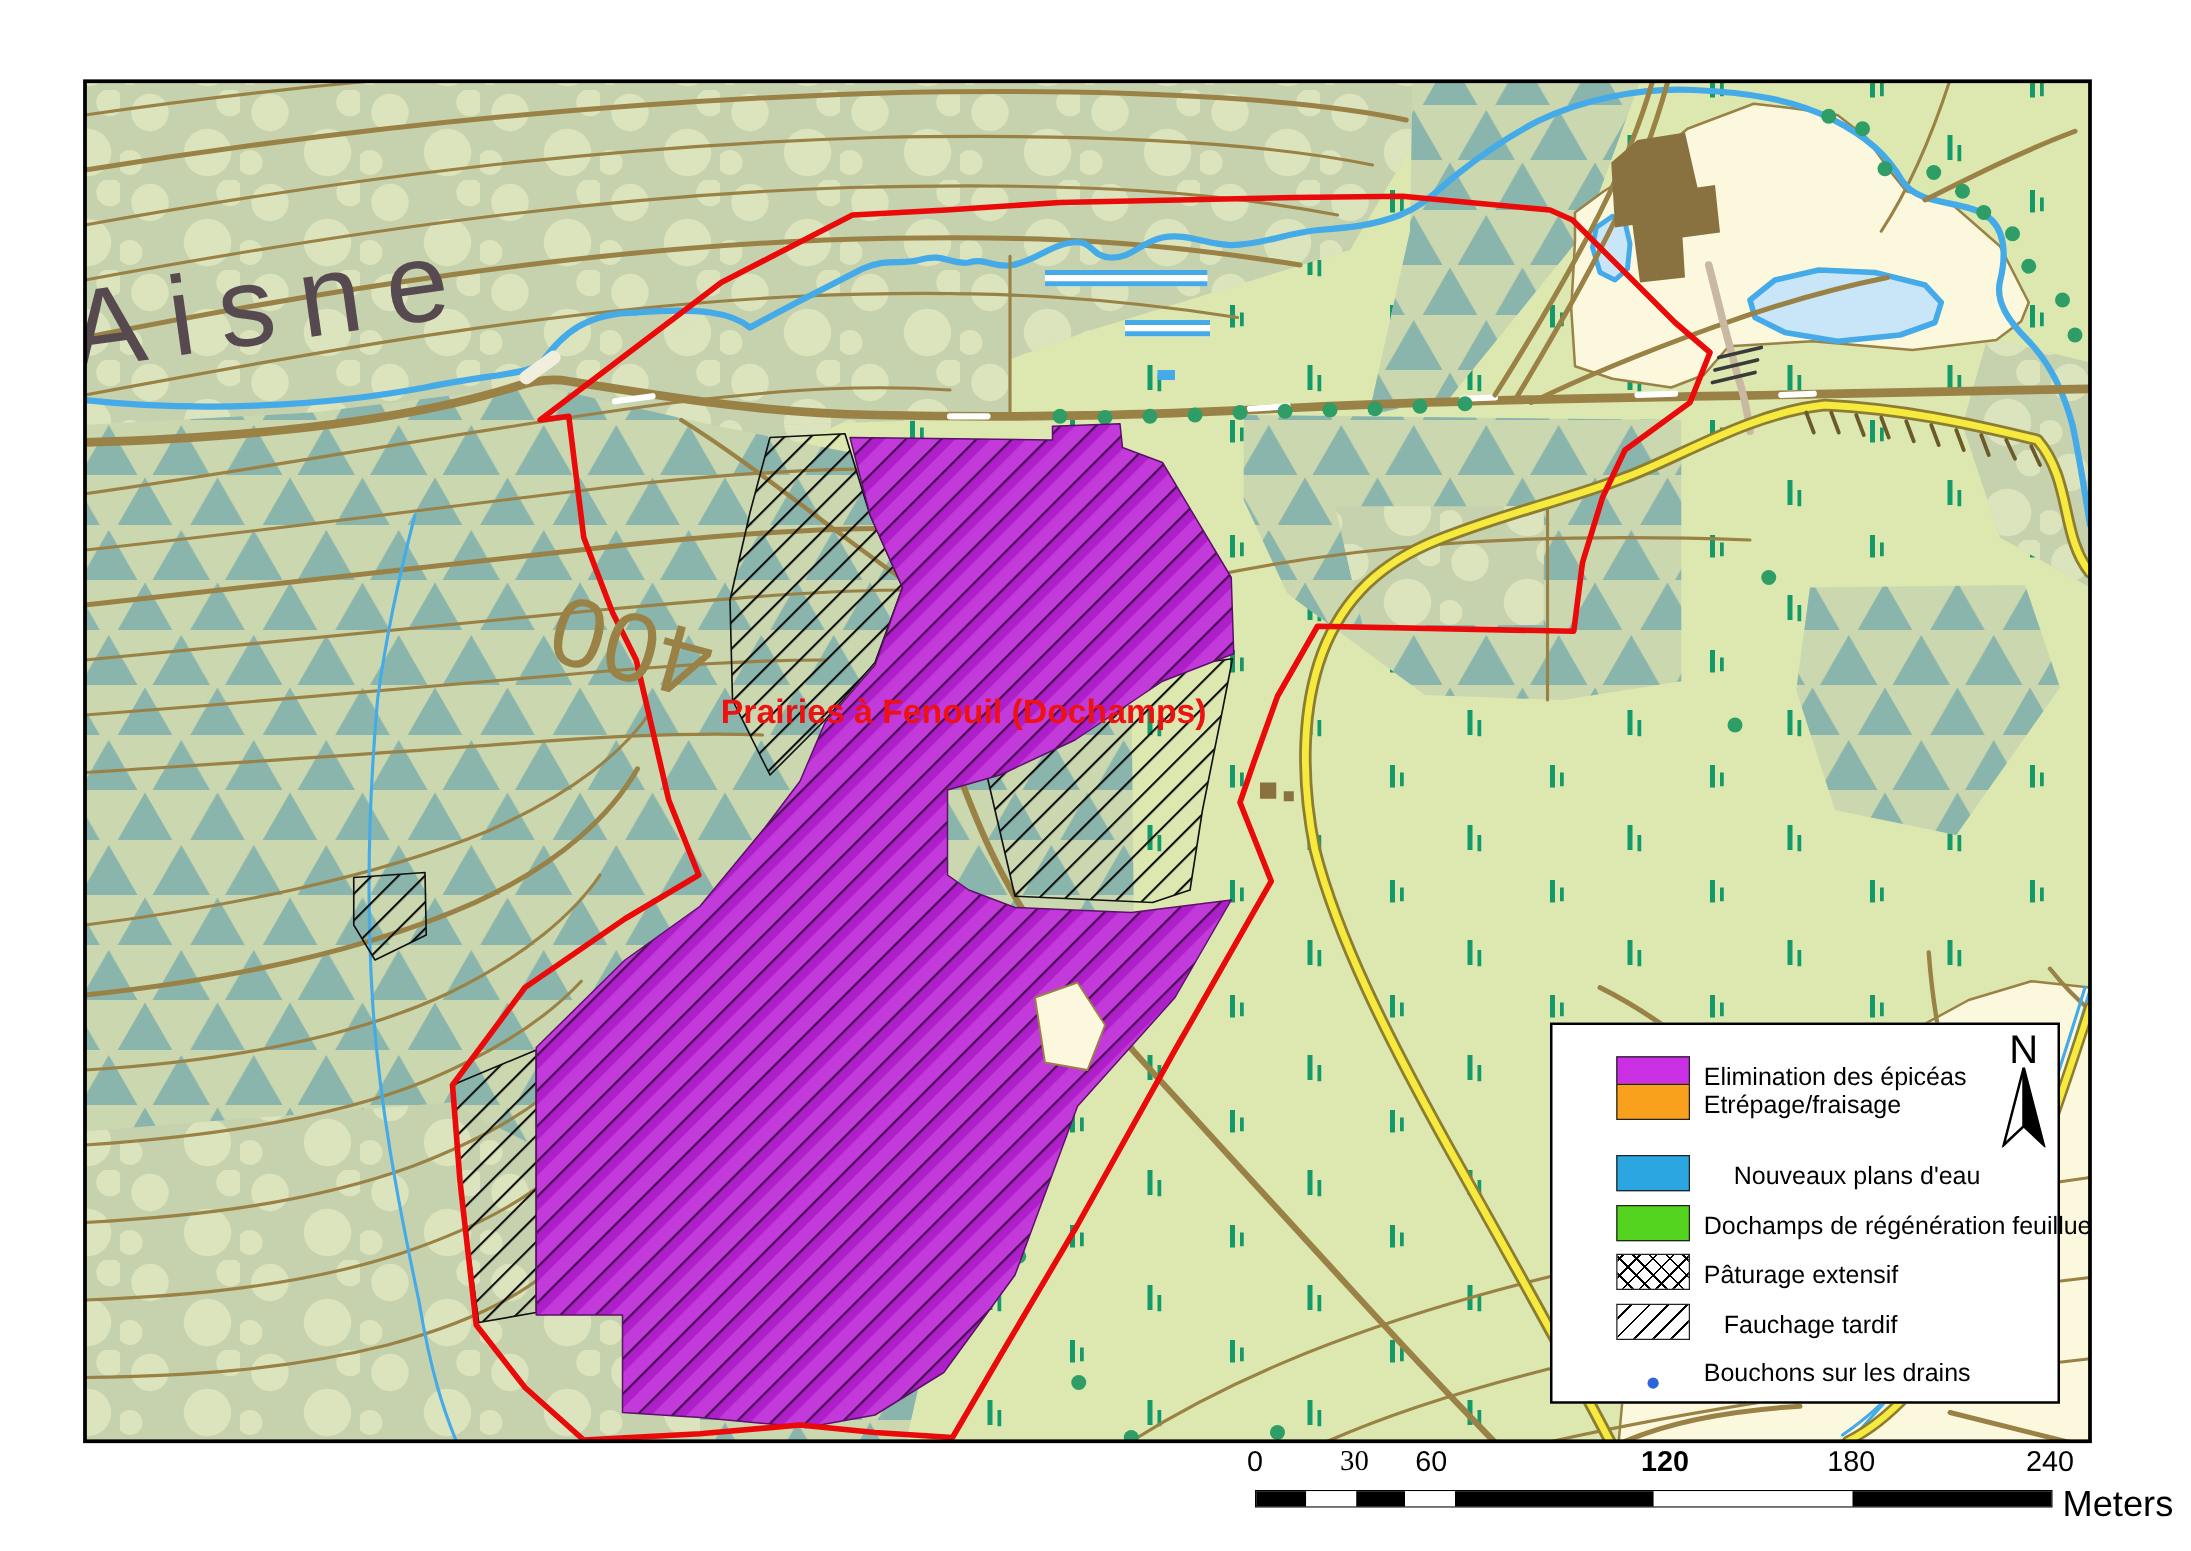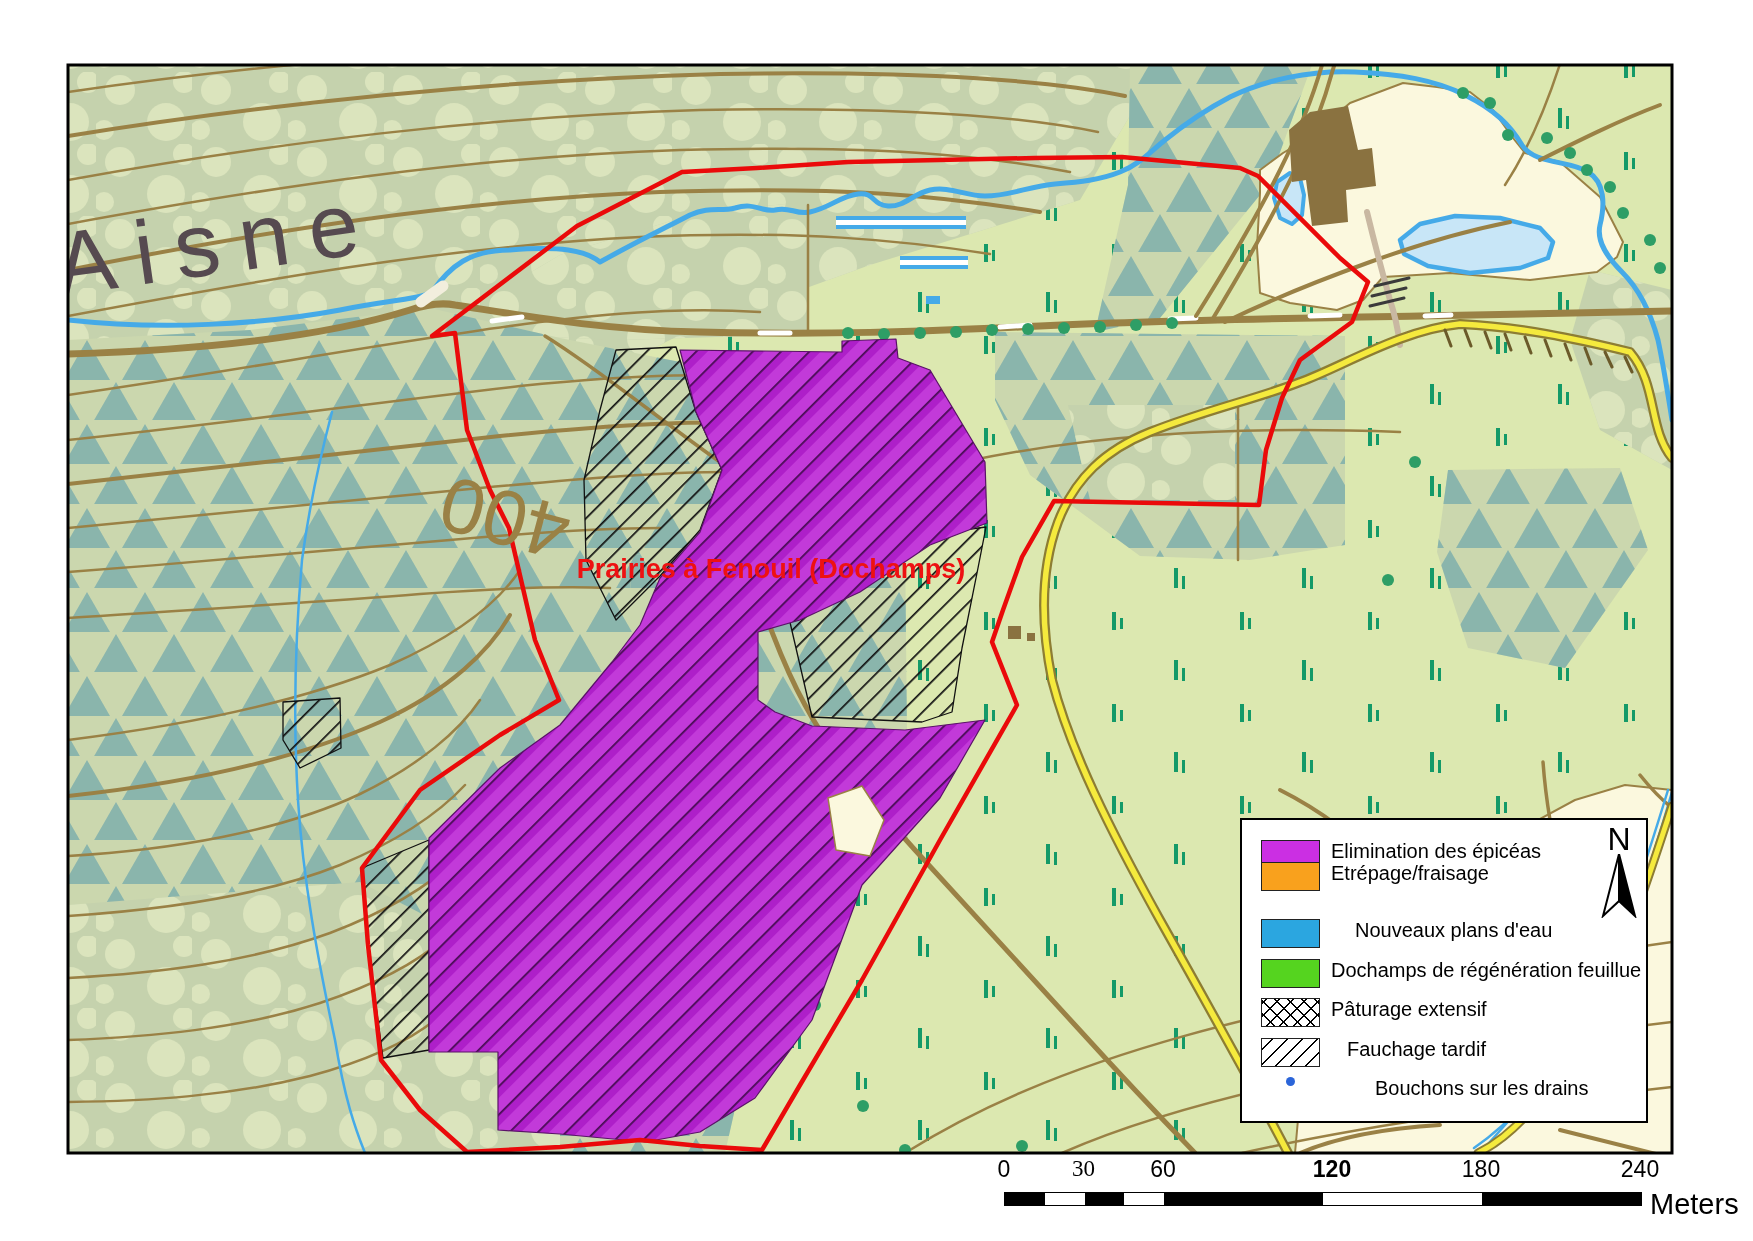--- a/index.html
+++ b/index.html
@@ -2,21 +2,21 @@
 <html><head>
 <meta charset="utf-8">
 <style>
   html,body{margin:0;padding:0;background:#ffffff;}
   body{font-family:"Liberation Sans", sans-serif;}
   #stage{position:relative;width:1753px;height:1241px;background:#fff;overflow:hidden;}
   #mapsvg{position:absolute;left:0;top:0;}
   
   #legend{position:absolute;left:1240px;top:818px;width:408px;height:305px;
           background:#ffffff;border:2.5px solid #000;box-sizing:border-box;z-index:30;}
-  .lg-row{position:absolute;left:0;height:34px;display:flex;align-items:flex-start;}
+  .lg-row{position:absolute;left:0;height:34px;display:flex;align-items:flex-end;padding-left:32px;}
   .lg-swatch{width:59px;height:29px;margin-left:19px;border:1.5px solid #222;box-sizing:border-box;flex:0 0 auto;}
   .lg-swatch.cross{background:
       repeating-linear-gradient(45deg,transparent 0 8px,#000 8px 9.5px),
       repeating-linear-gradient(-45deg,transparent 0 8px,#000 8px 9.5px),#fff;}
   .lg-swatch.diag{background:
       repeating-linear-gradient(-45deg,transparent 0 9px,#000 9px 10.5px),#fff;}
   .lg-dotcell{width:59px;margin-left:19px;display:flex;justify-content:center;align-items:center;flex:0 0 auto;}
   .lg-dot{width:9px;height:9px;border-radius:50%;}
   .lg-label{margin-left:11px;font-size:20px;color:#000;white-space:nowrap;}
   #north{position:absolute;left:352px;top:4px;width:50px;text-align:center;}
@@ -229,41 +229,41 @@
           <span class="lg-label">Dochamps de régénération feuillue</span>
         </div>
         <div class="lg-row" style="top: 178px;">
           <div class="lg-swatch cross"></div>
           <span class="lg-label">Pâturage extensif</span>
         </div>
         <div class="lg-row" style="top: 217.5px; gap: 16px;">
           <div class="lg-swatch diag"></div>
           <span class="lg-label">Fauchage tardif</span>
         </div>
-        <div class="lg-row" style="top: 257px; gap: 44px;">
+        <div class="lg-row" style="top: 257px;">
           <div class="lg-dotcell">
             <div class="lg-dot" style="background: rgb(43, 101, 217);"></div>
           </div>
           <span class="lg-label">Bouchons sur les drains</span>
         </div>
       </div>
     <div id="north">
       <div class="nlet">N</div>
       <svg width="40" height="64" viewBox="0 0 40 64">
         <polygon points="20,0 4,62 20,47" fill="#ffffff" stroke="#000" stroke-width="2"></polygon>
         <polygon points="20,0 36,62 20,47" fill="#000000" stroke="#000" stroke-width="2"></polygon>
       </svg>
     </div>
   </div>
 
   <div id="scalebar">
     <div id="sb-ticks">
         <span class="sb-tick" style="left: 0px;">0</span>
         <span class="sb-tick" style="left: 79.5px; font-family: Liberation Serif, serif;">30</span>
-        <span class="sb-tick" style="left: 159px; text-align: center;">60</span>
+        <span class="sb-tick" style="left: 141px; text-align: center;">60</span>
         <span class="sb-tick" style="left: 328px; font-weight: bold;">120</span>
         <span class="sb-tick" style="left: 477px;">180</span>
         <span class="sb-tick" style="left: 636px;">240</span>
       </div>
     <div id="sb-bar">
         <div class="sb-seg" style="width: 39.75px; background: rgb(0, 0, 0);"></div>
         <div class="sb-seg" style="width: 39.75px; background: rgb(255, 255, 255);"></div>
         <div class="sb-seg" style="width: 39.75px; background: rgb(0, 0, 0);"></div>
         <div class="sb-seg" style="width: 39.75px; background: rgb(255, 255, 255);"></div>
         <div class="sb-seg" style="width: 159px; background: rgb(0, 0, 0);"></div>

